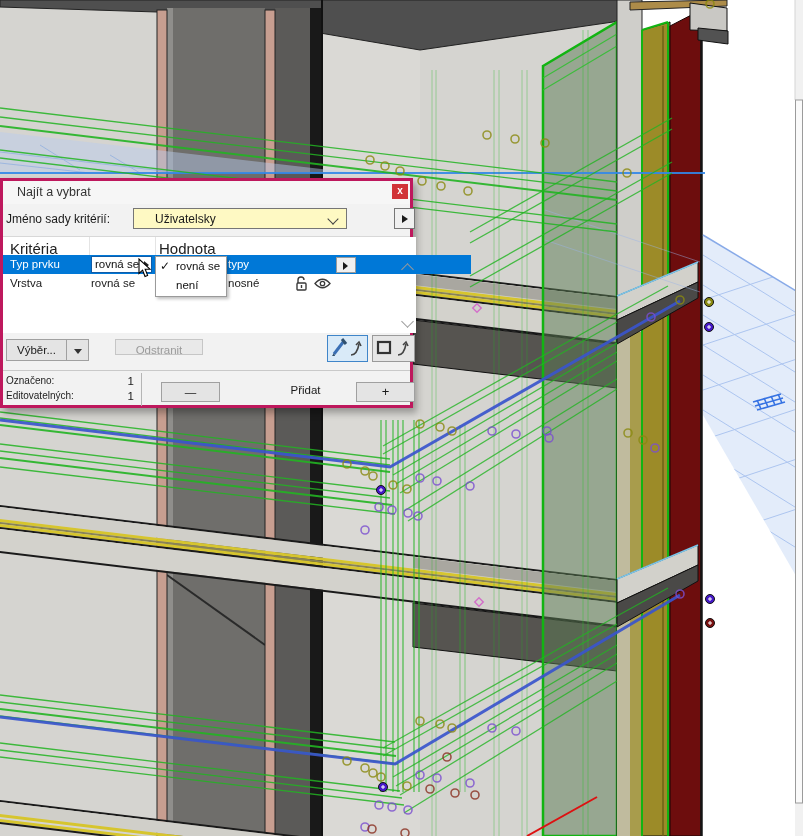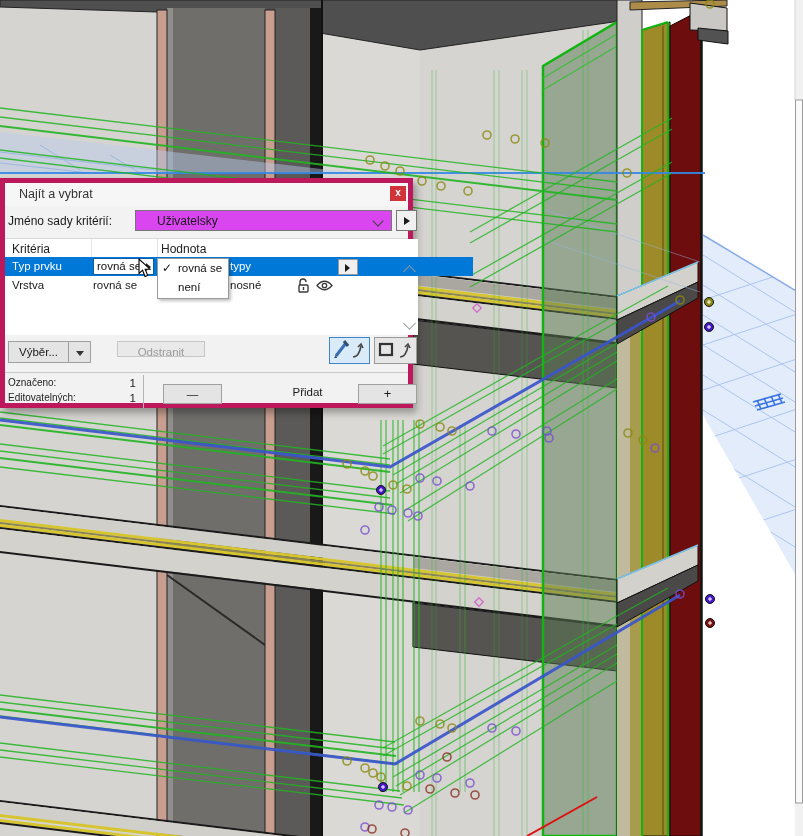--- a/index.html
+++ b/index.html
@@ -3,41 +3,41 @@
 <meta charset="utf-8">
 <style>
   html,body{margin:0;padding:0;background:#fff;}
   body{width:803px;height:836px;position:relative;overflow:hidden;
        font-family:"Liberation Sans","DejaVu Sans",sans-serif;}
   #viewport{position:absolute;left:0;top:0;width:803px;height:836px;}
   #viewport svg{display:block;}
 
   
   #dialog{position:absolute;left:0;top:178px;width:413px;height:230px;
-    background:#f2f2f2;border:5px solid #be185d;box-sizing:border-box;
+    background:#f2f2f2;border:3px solid #be185d;box-sizing:border-box;
     box-shadow:4px 5px 7px rgba(0,0,0,.30);z-index:10;font-size:12px;color:#1a1a1a;}
   .abs{position:absolute;}
   #titlebar{left:0;top:0;width:100%;height:23px;background:#f6f6f6;}
   #title-text{left:14px;top:4px;font-size:12.5px;color:#333;}
   #close-btn{right:2px;top:3px;width:16px;height:15px;background:var(--close-red,#d13438);
     color:#fff;font-size:10px;font-weight:bold;text-align:center;line-height:14px;cursor:pointer;}
   #cs-label{left:3px;top:31px;}
-  #cs-combo{left:130px;top:27px;width:257px;height:21px;background:#d946ef;border:1px solid #767676;box-sizing:border-box;}
+  #cs-combo{left:130px;top:27px;width:214px;height:21px;background:#fef9c3;border:1px solid #767676;box-sizing:border-box;}
   #cs-combo .val{position:absolute;left:21px;top:3px;font-size:12px;}
   .chev-down{position:absolute;right:9px;top:6px;width:7px;height:7px;border-right:1.4px solid #444;
     border-bottom:1.4px solid #444;transform:rotate(45deg);}
   .side-btn{width:21px;height:21px;background:#f0f0f0;border:1px solid #767676;box-sizing:border-box;}
   #cs-side{left:391px;top:27px;}
   .tri-right{position:absolute;left:7px;top:6px;width:0;height:0;
     border-left:6px solid #1a1a1a;border-top:4px solid transparent;border-bottom:4px solid transparent;}
   .sep{left:0;width:100%;height:1px;background:#d8d8d8;}
   #sep1{top:55px;} #sep2{top:189px;background:#c9c9c9;}
 
   #list{left:0;top:56px;width:413px;height:96px;background:#fff;}
-  .hdr{top:3px;font-size:12px;color:#222;}
+  .hdr{top:3px;font-size:15px;color:#222;}
   .vhdr{position:absolute;top:0;width:1px;height:18px;background:#e4e4e4;}
   #row1{left:0;top:18px;width:468px;height:19px;background:var(--selection-blue,#0078d7);color:#fff;}
   #row2{left:0;top:37px;width:398px;height:19px;background:#fff;color:#1a1a1a;}
   .cell-name{position:absolute;left:7px;top:3px;font-size:11.5px;}
   .cell-op{position:absolute;left:88px;top:3px;font-size:11.5px;}
   .cell-val{position:absolute;left:225px;top:3px;font-size:11.5px;}
   #op-combo{position:absolute;left:88px;top:1px;width:61px;height:17px;background:#fff;
     border:1.6px solid #0f5ca8;box-sizing:border-box;color:#111;}
   #op-combo .val{position:absolute;left:3px;top:1px;font-size:11.5px;}
   #op-combo .tri{position:absolute;right:2px;top:4px;width:0;height:0;

